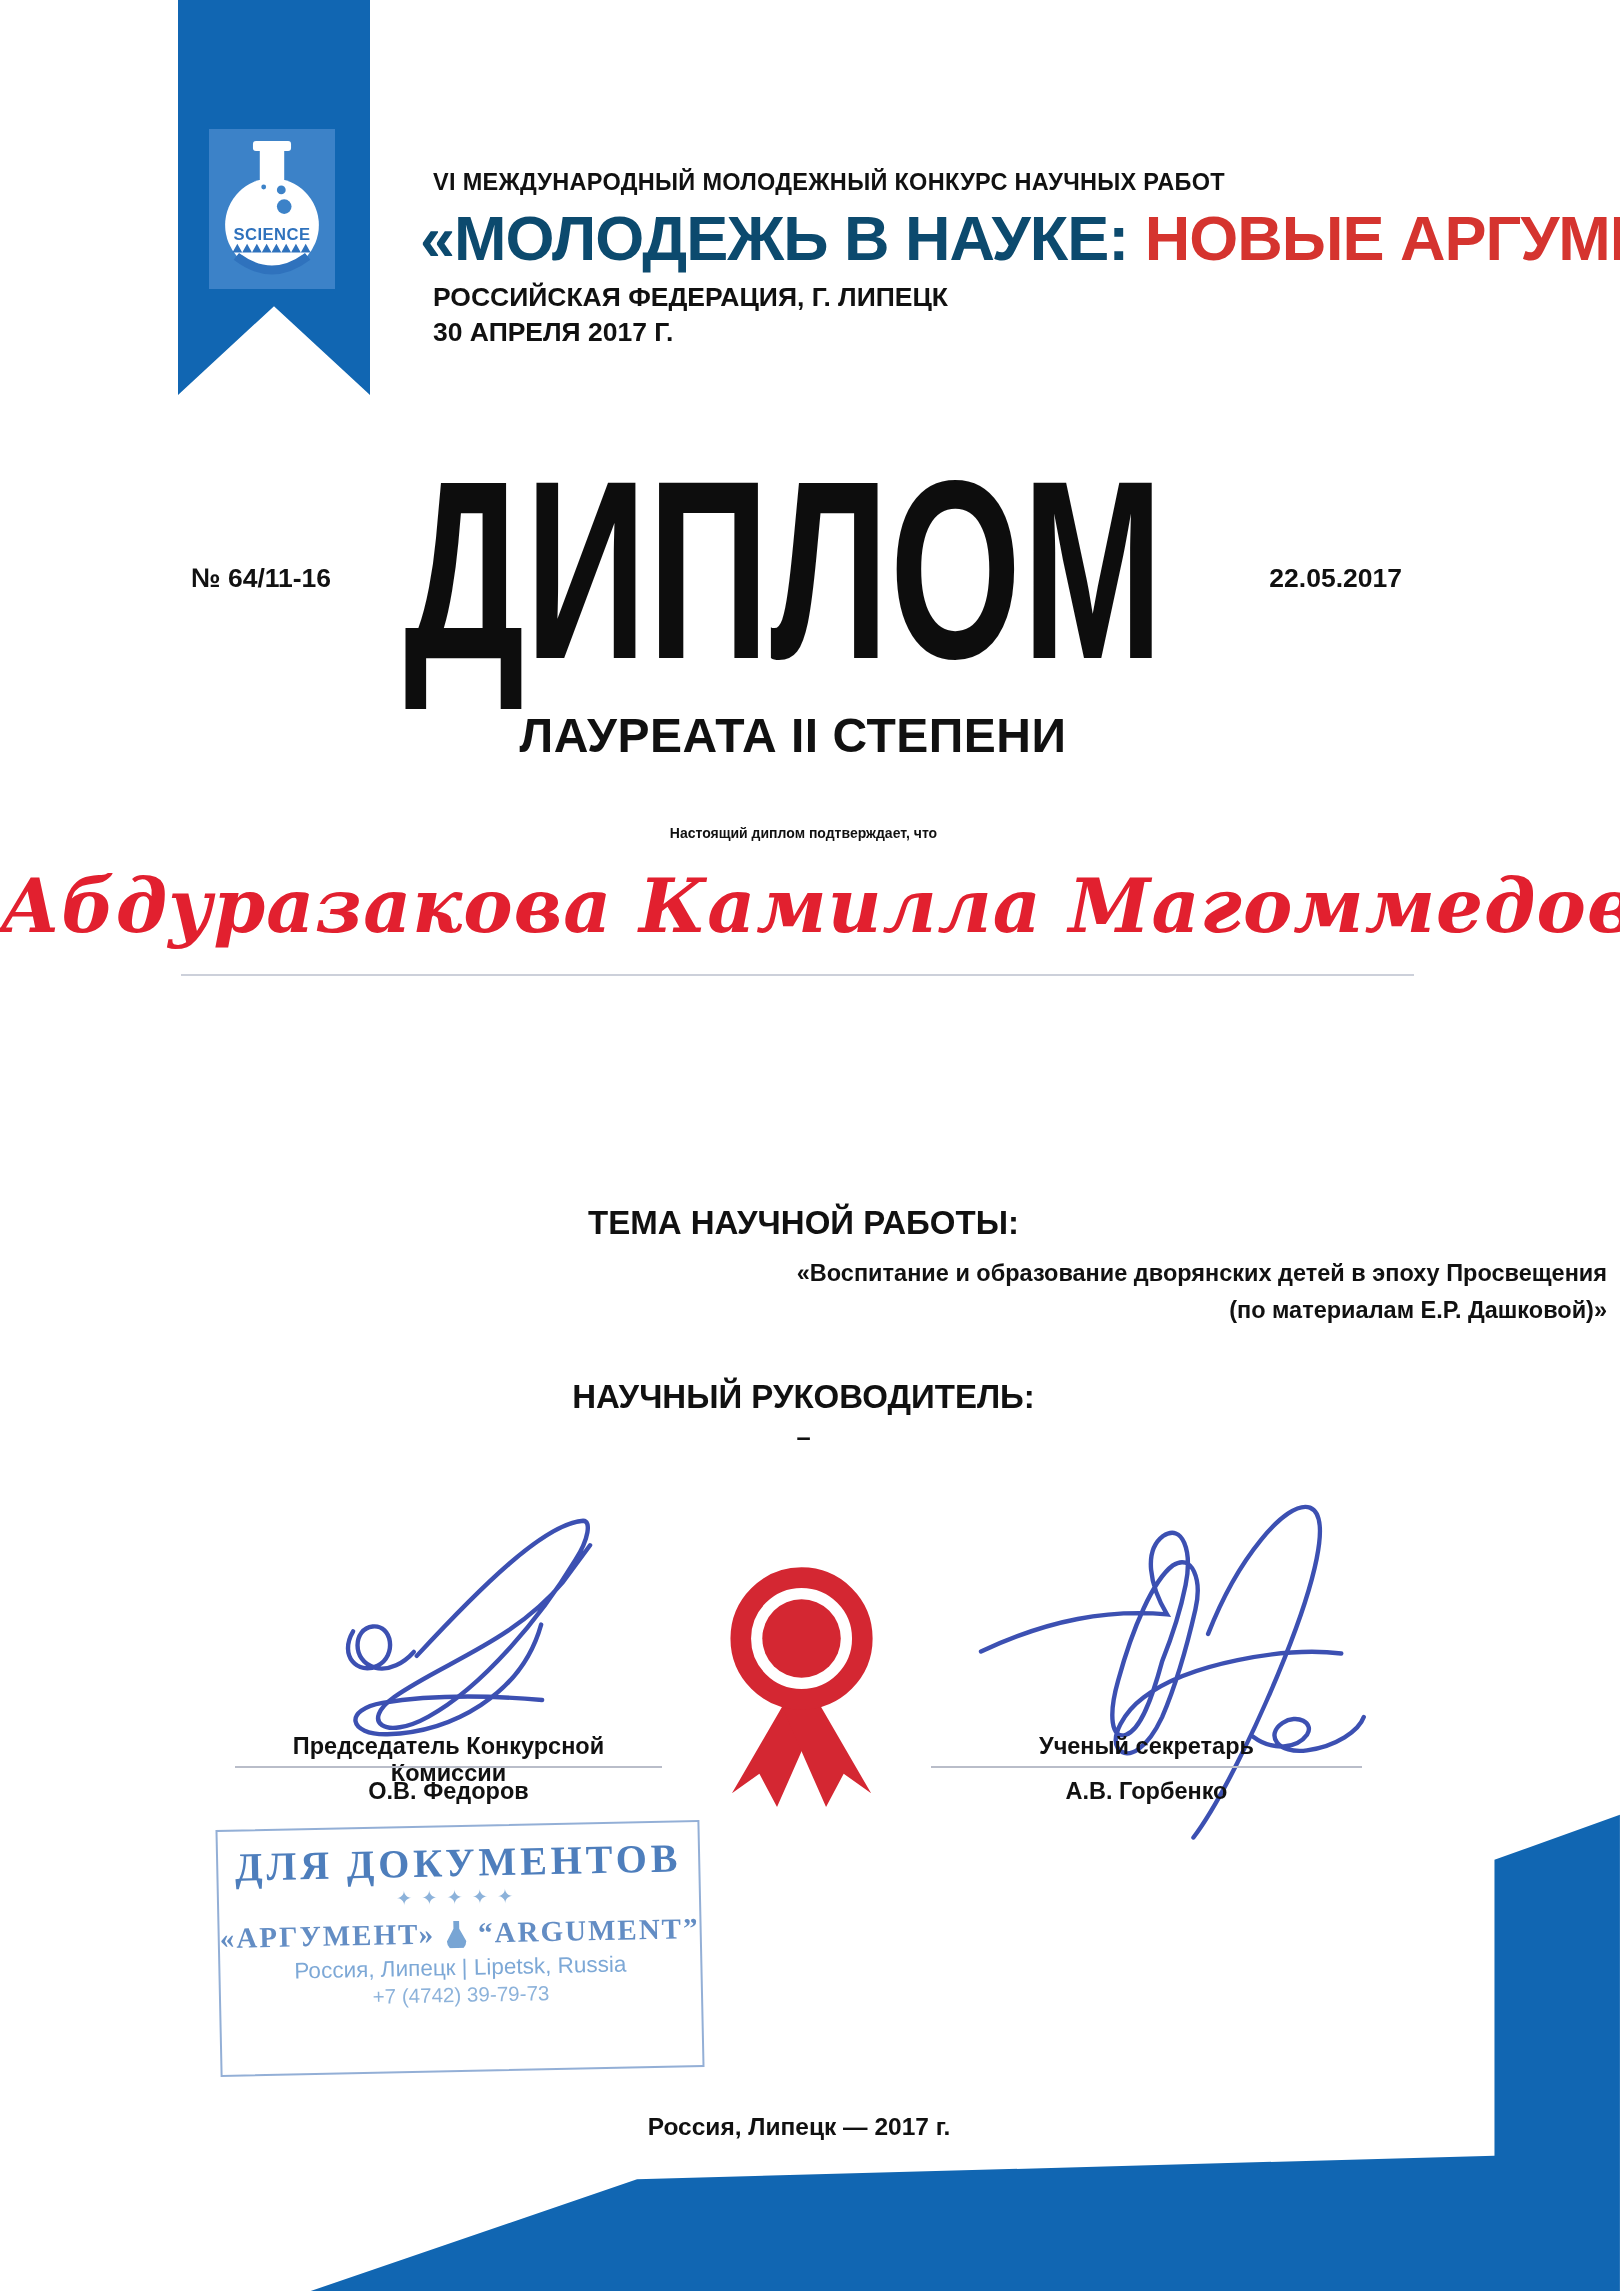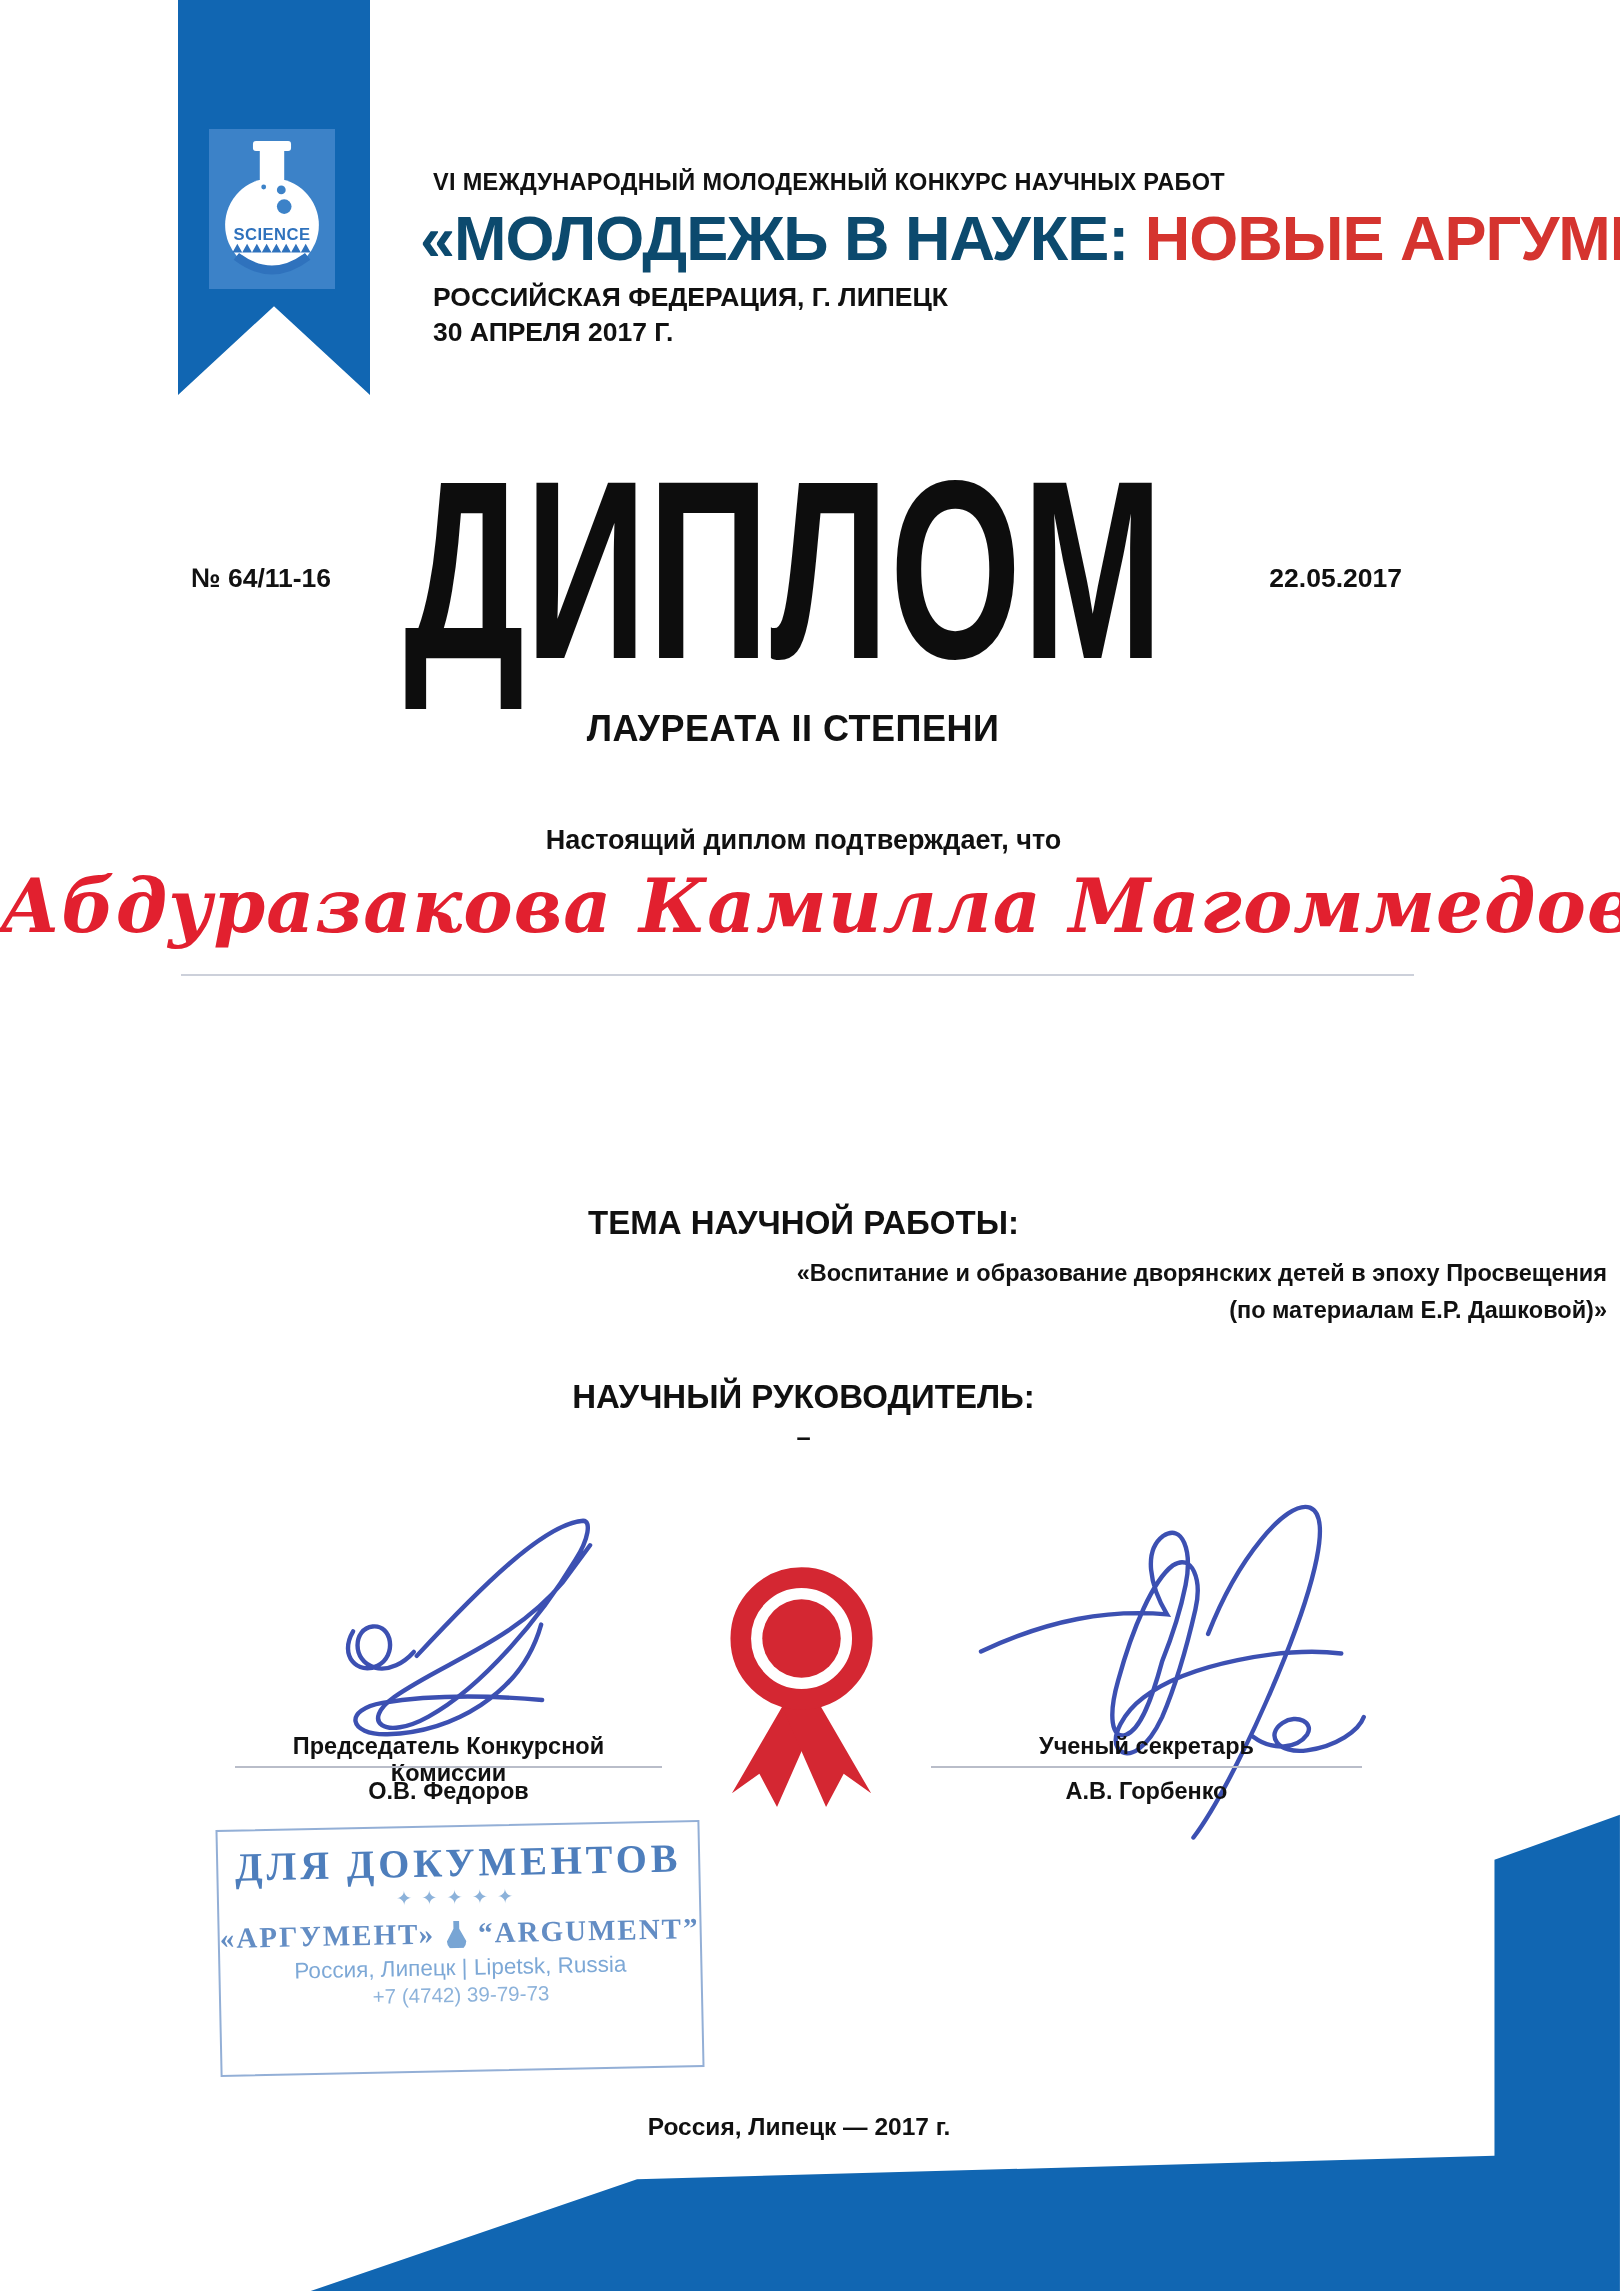--- a/index.html
+++ b/index.html
@@ -25,22 +25,22 @@
   .hdr-line4{left:433px;top:317px;font-size:26.5px;font-weight:bold;}
   
   .dip-number{left:191px;top:563px;font-size:26.5px;font-weight:bold;}
   .dip-date{left:1245px;top:563px;width:157px;text-align:right;font-size:26.5px;font-weight:bold;}
   
   .dip-title{
     left:0;top:443px;width:1568px;text-align:center;
     font-size:169px;font-weight:bold;letter-spacing:1px;line-height:1;
     transform:scaleY(1.5);transform-origin:top center;color:#0d0d0d;white-space:nowrap;
   }
-  .dip-subtitle{top:708px;font-size:36px;font-weight:bold;letter-spacing:0.5px;width:1586px;}
-  .confirm{top:825px;font-size:27px;font-weight:bold;}
+  .dip-subtitle{top:708px;font-size:48px;font-weight:bold;letter-spacing:0.5px;width:1586px;}
+  .confirm{top:825px;font-size:14px;font-weight:bold;}
   .recipient{
     top:863px;left:0;width:1598px;text-align:center;
     font-family:"DejaVu Serif",serif;font-style:italic;font-weight:bold;
     font-size:74px;color:#e2202f;letter-spacing:1px;white-space:nowrap;
   }
   .recipient-line{left:181px;top:974px;width:1233px;height:2px;background:#ccd0da;}
   .award{top:1117px;font-size:22.5px;font-weight:bold;line-height:39px;}
   .topic-h{top:1204px;font-size:33px;font-weight:bold;}
   .topic{top:1255px;font-size:23.5px;font-weight:bold;line-height:37px;text-align:right;}
   .superv-h{top:1378px;font-size:33px;font-weight:bold;}

